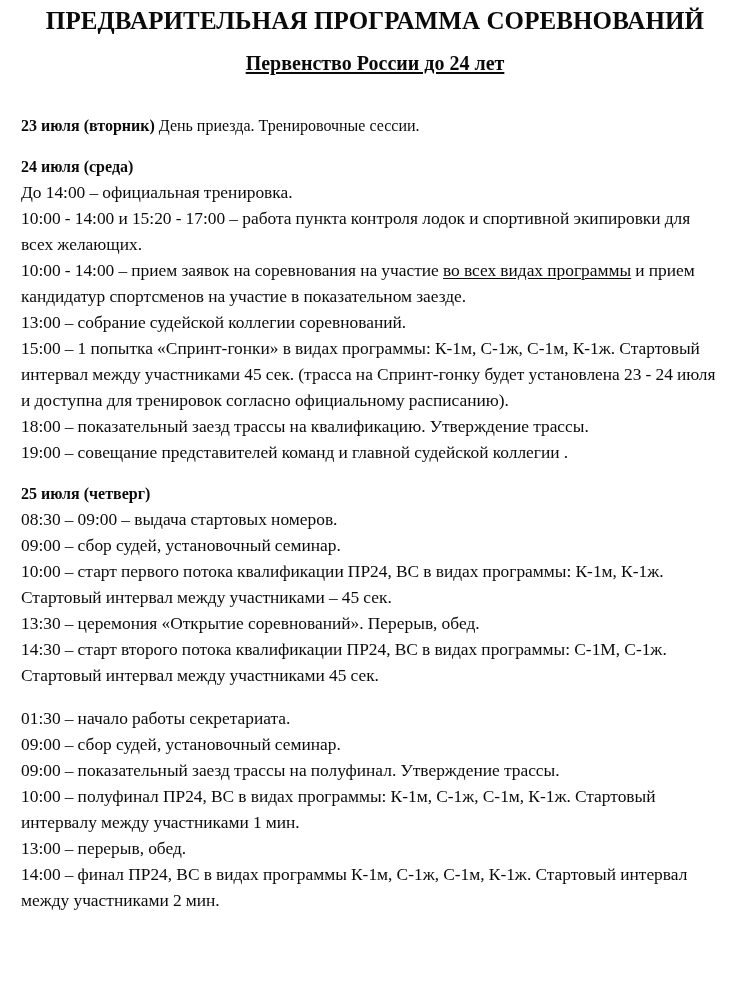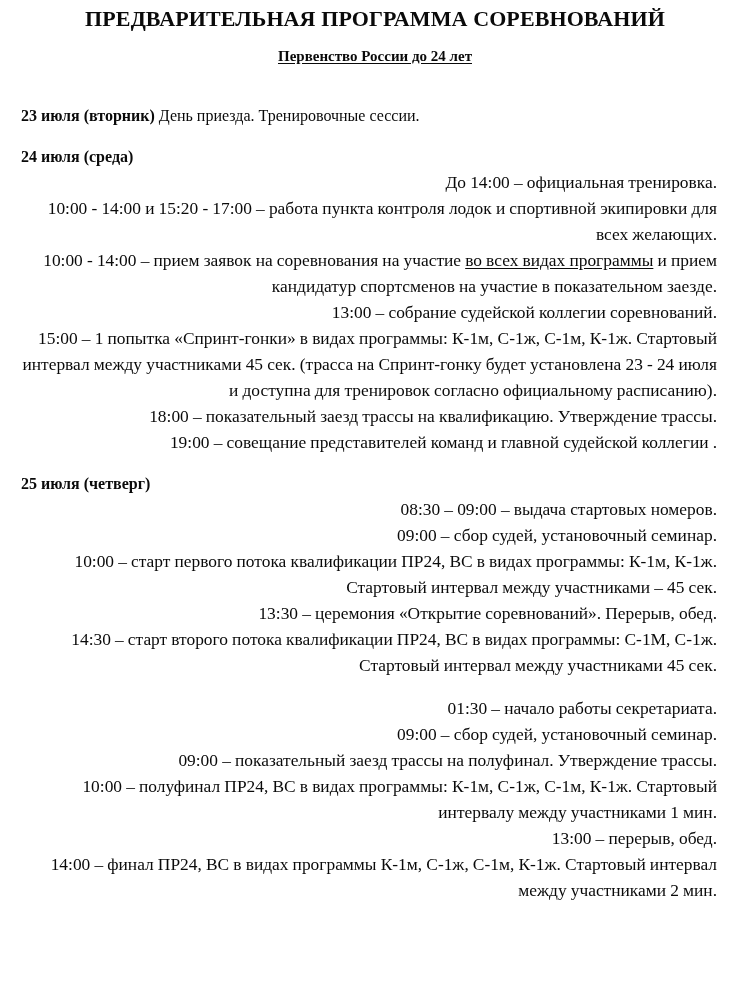--- a/index.html
+++ b/index.html
@@ -22,29 +22,29 @@
     height: 984px;
     box-sizing: border-box;
     padding: 0;
   }
   
   .title-block {
     padding-top: 6px;
     text-align: center;
   }
   .doc-title {
-    font-size: 22px;
+    font-size: 25px;
     font-weight: bold;
     letter-spacing: 0.1px;
     line-height: 1.22;
     margin: 0;
     padding: 0 16px;
   }
   .doc-subtitle {
-    font-size: 15px;
+    font-size: 20px;
     font-weight: bold;
     line-height: 1.22;
     margin: 15px;
     padding: 0 20px;
   }
   .sub1 { margin-top: 14px; }
   .sub2 { margin-top: 14px; }
   .doc-subtitle .u {
     text-decoration: underline;
     text-underline-offset: 2px;
@@ -69,21 +69,21 @@
     white-space: normal;
   }
   .day-heading .normal {
     font-weight: normal;
   }
   .entry {
     font-size: 17.4px;
     font-weight: normal;
     line-height: 1.495;
     margin: 0;
-    text-align: right;
+    text-align: left;
     word-spacing: -0.2px;
   }
   .entry .u {
     text-decoration: underline;
     text-underline-offset: 2px;
   }
 </style>
 </head>
 <body>
 

